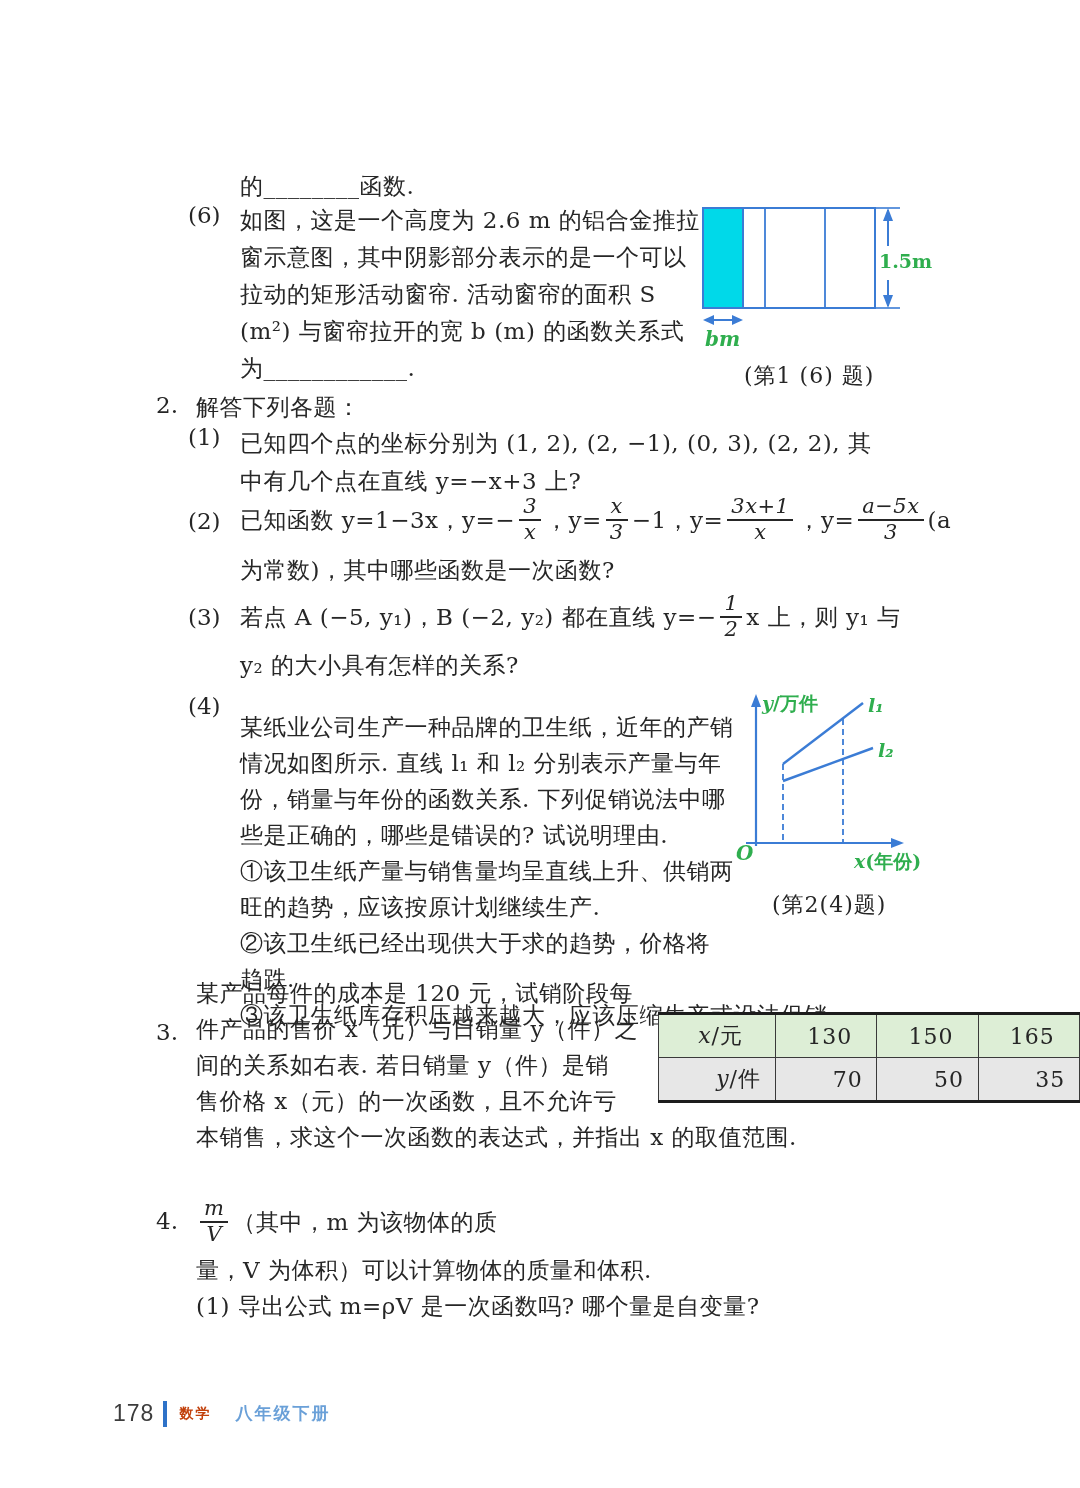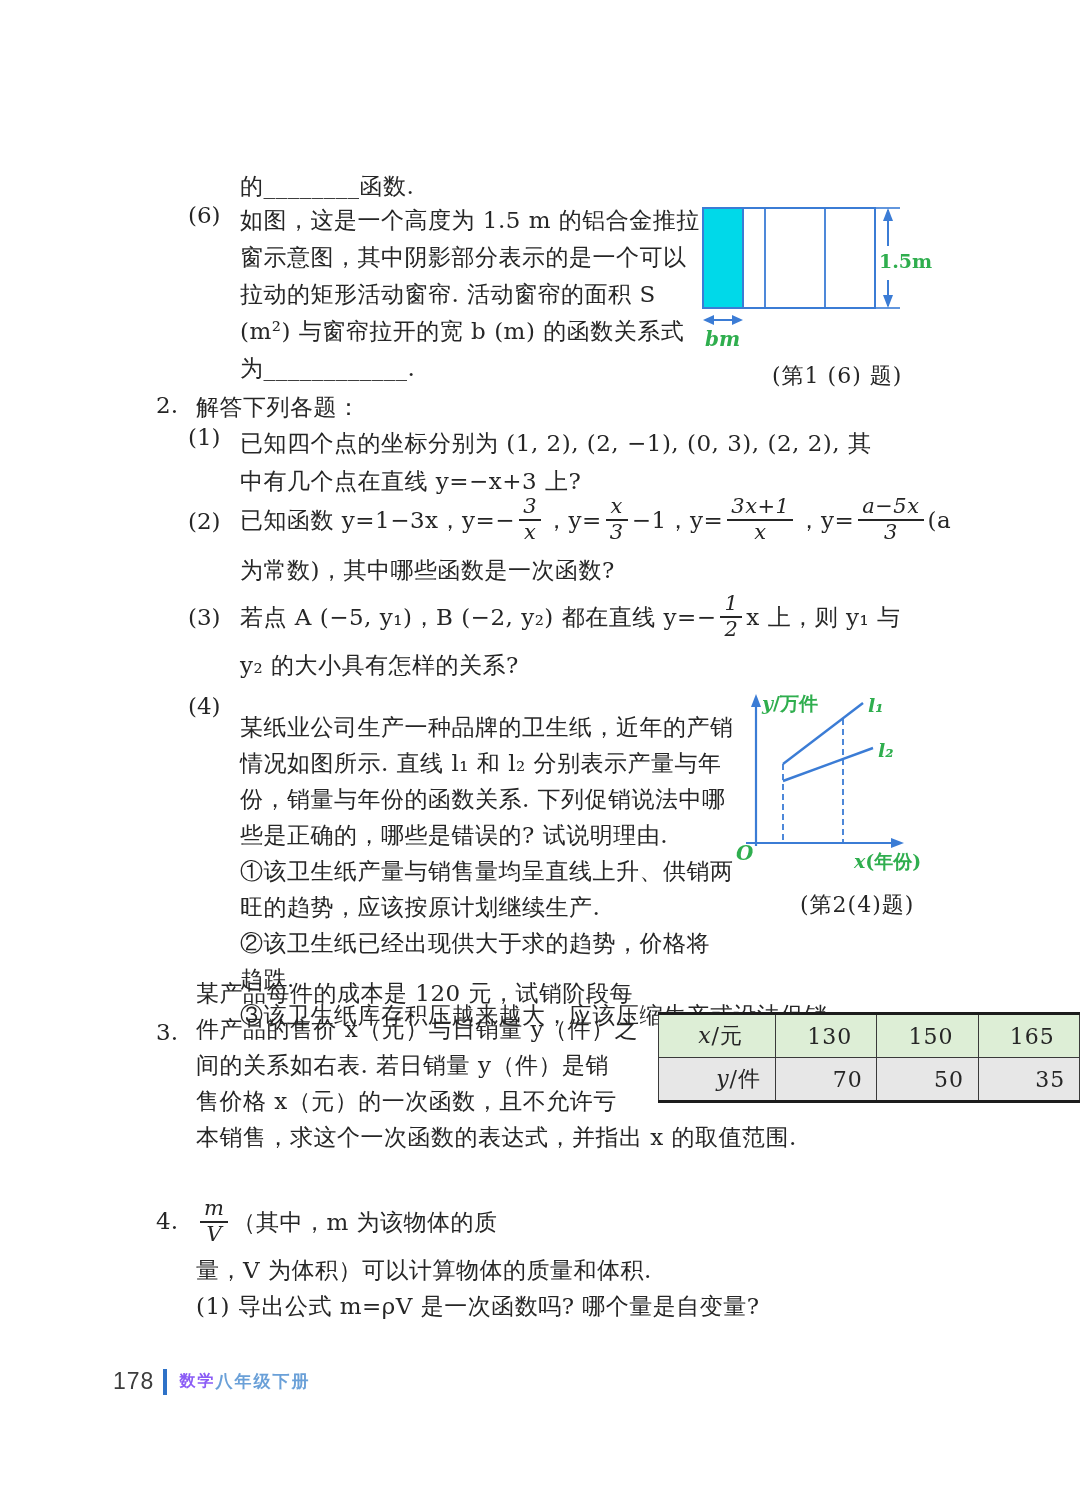--- a/index.html
+++ b/index.html
@@ -26,32 +26,32 @@
     font-size:22px;letter-spacing:1px;
   }
   table.price td.lbl{width:82px;}
   tr.row-x td{background:#ddeed6;padding-left:8px;}
   tr.row-y td{background:#e7e7e7;padding-left:44px;}
   .it{font-style:italic;}
   
   .footer{display:flex;align-items:center;font-family:"Liberation Sans","DejaVu Sans",sans-serif;}
   .footer .pageno{font-size:23px;color:#3c3c3c;letter-spacing:1px;}
   .footer .bar{width:4px;height:26px;background:#2e72c8;margin:0 12px 0 9px;}
-  .footer .subj{font-size:16px;font-weight:bold;color:#8b5cf6;letter-spacing:2px;font-family:Liberation Mono, monospace;}
-  .footer .edition{font-size:17px;font-weight:bold;color:#6aa0d8;letter-spacing:2px;}
+  .footer .subj{font-size:14px;font-weight:bold;color:#c2410c;letter-spacing:2px;font-family:Liberation Mono, monospace;}
+  .footer .edition{font-size:17px;font-weight:bold;color:#6aa0d8;margin-left:24px;letter-spacing:2px;}
   svg text{font-family:"DejaVu Serif","Liberation Serif",serif;}
-  .caption{font-size:22px;letter-spacing:1px;margin-left:28px;}
+  .caption{font-size:22px;letter-spacing:1px;}
 </style>
 </head>
 <body>
 
 <div class="abs body-text" style="left:240px;top:168px;">的________函数.</div>
 
 <div class="abs marker" style="left:188px;top:202px;">(6)</div>
-<div class="abs body-text" style="left:240px;top:202px;width:480px;">如图，这是一个高度为 1.5 m 的铝合金推拉
+<div class="abs body-text" style="left:240px;top:202px;width:480px;">如图，这是一个高度为 2.6 m 的铝合金推拉
 窗示意图，其中阴影部分表示的是一个可以
 拉动的矩形活动窗帘. 活动窗帘的面积 S
 (m²) 与窗帘拉开的宽 b (m) 的函数关系式
 为____________.</div>
 
 <svg class="abs" style="left:695px;top:198px;" width="250" height="160" viewBox="0 0 250 160">
   <rect x="8" y="10" width="172" height="100" fill="none" stroke="#3b7cd5" stroke-width="2"></rect>
   <rect x="8" y="10" width="40" height="100" fill="#00d9e9" stroke="#3b7cd5" stroke-width="2"></rect>
   <line x1="70" y1="10" x2="70" y2="110" stroke="#3b7cd5" stroke-width="1.8"></line>
   <line x1="130" y1="10" x2="130" y2="110" stroke="#3b7cd5" stroke-width="1.8"></line>
@@ -175,18 +175,18 @@
 <div class="abs mathline" style="left:196px;top:1195px;height:54px;">
   <span class="frac">
     <span class="num">m</span>
     <span class="den">V</span>
   </span>
   <span>（其中，m 为该物体的质</span>
 </div>
 <div class="abs" style="left:196px;top:1255px;letter-spacing:0.5px;">量，V 为体积）可以计算物体的质量和体积.</div>
 <div class="abs" style="left:196px;top:1291px;letter-spacing:0.5px;">(1) 导出公式 m=ρV 是一次函数吗? 哪个量是自变量?</div>
 
-<div class="footer abs" style="left:113px;top:1368px;justify-content:flex-end;">
+<div class="footer abs" style="left:113px;top:1400px;justify-content:flex-end;">
   <span class="pageno">178</span>
   <span class="bar"></span>
   <span class="subj">数学</span>
   <span class="edition">八年级下册</span>
 </div>
 
 </body></html>

